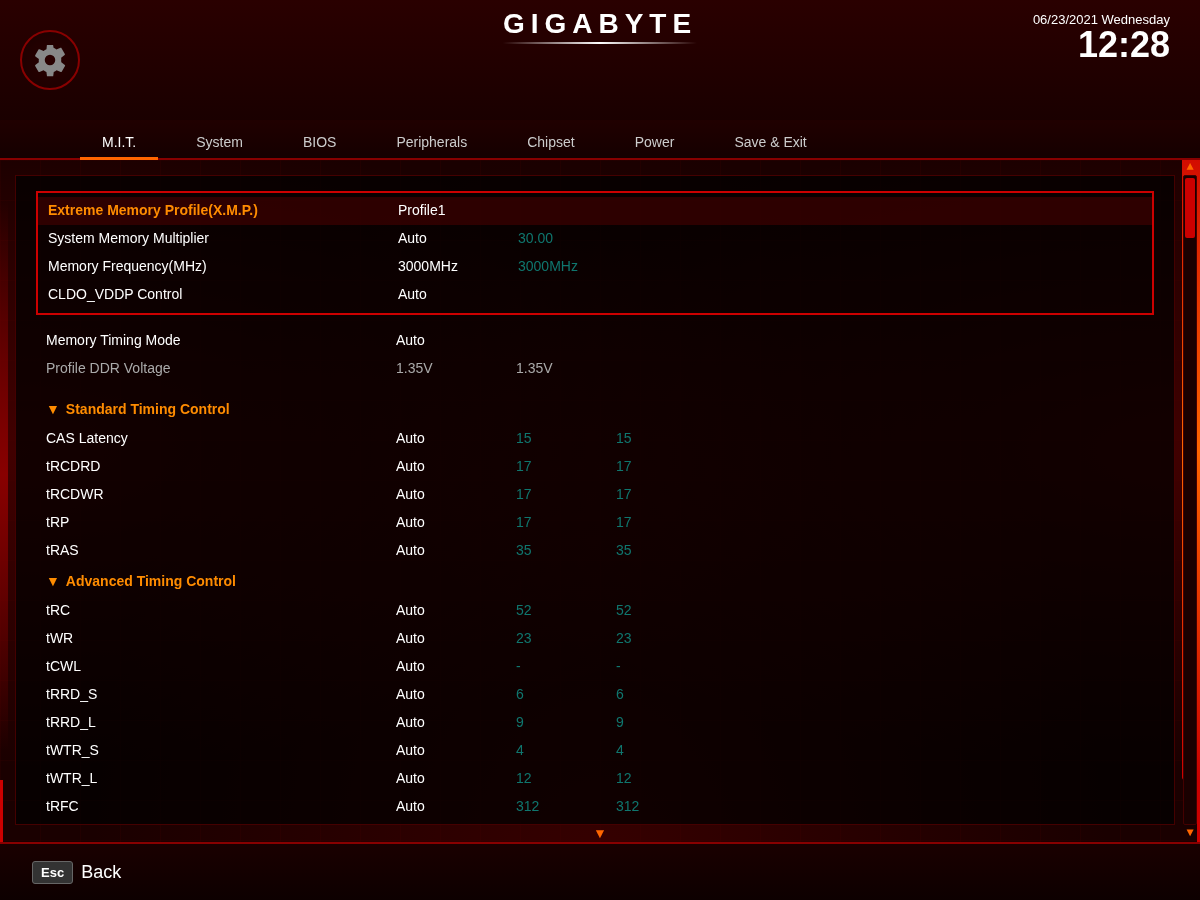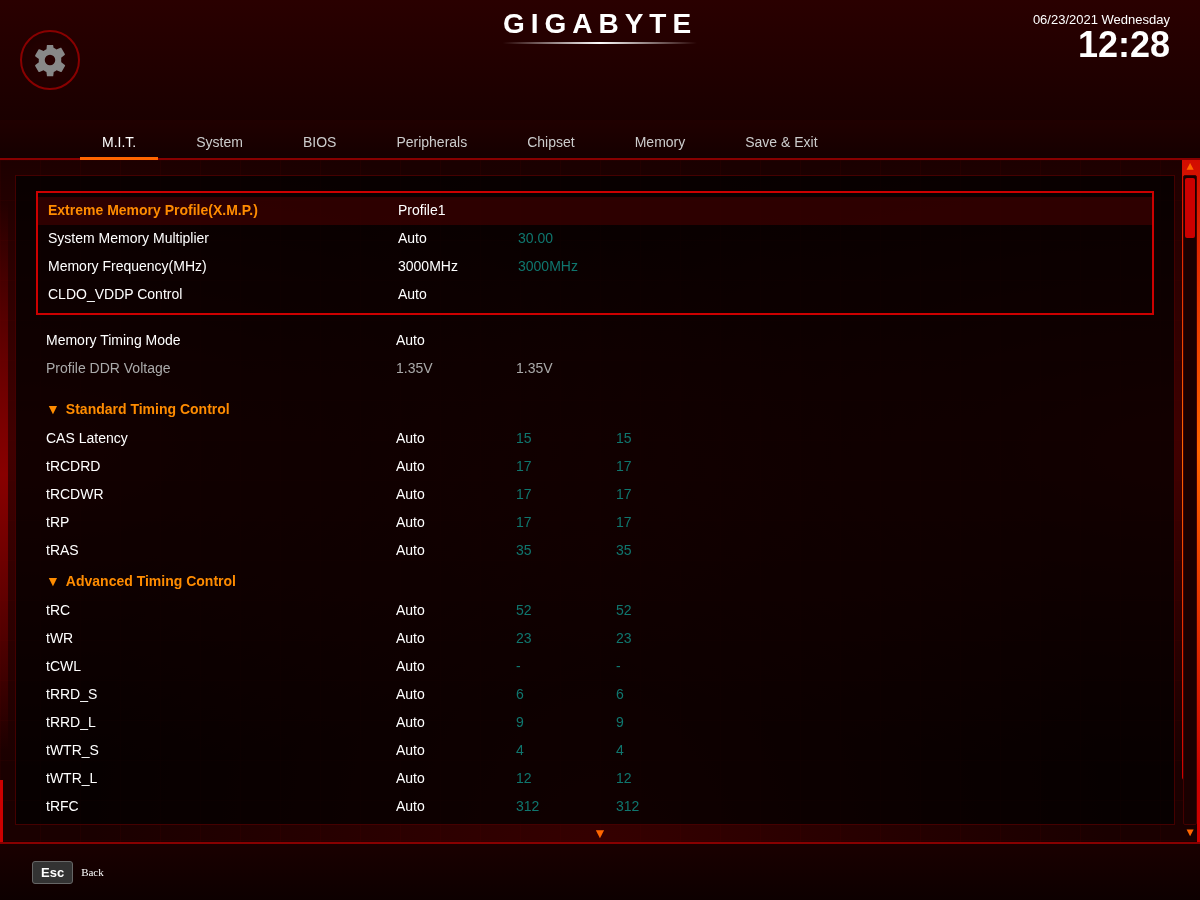--- a/index.html
+++ b/index.html
@@ -329,22 +329,22 @@
       border-radius: 3px;
       padding: 3px 8px;
       color: #ffffff;
       font-size: 13px;
       font-family: Arial, sans-serif;
       font-weight: bold;
     }
 
     .esc-label {
       color: #ffffff;
-      font-size: 11px;
-      font-family: Liberation Serif, serif;
+      font-size: 18px;
+      font-family: Liberation Sans, sans-serif;
       text-align: right;
     }
 
     
     .bottom-center-arrow {
       position: absolute;
       bottom: 58px;
       left: 50%;
       transform: translateX(-50%);
       color: #ff6600;
@@ -382,21 +382,21 @@
     <span class="datetime-time">12:28</span>
   </div>
 </div>
 
 <div class="nav-bar">
   <div class="nav-tab active">M.I.T.</div>
   <div class="nav-tab">System</div>
   <div class="nav-tab">BIOS</div>
   <div class="nav-tab">Peripherals</div>
   <div class="nav-tab">Chipset</div>
-  <div class="nav-tab">Memory</div>
+  <div class="nav-tab">Power</div>
   <div class="nav-tab">Save &amp; Exit</div>
 </div>
 
 <div class="main-content">
 
   <div class="xmp-box">
     <div class="settings-row xmp-header">
       <div class="row-label">Extreme Memory Profile(X.M.P.)</div>
       <div class="row-value1">Profile1</div>
     </div>

